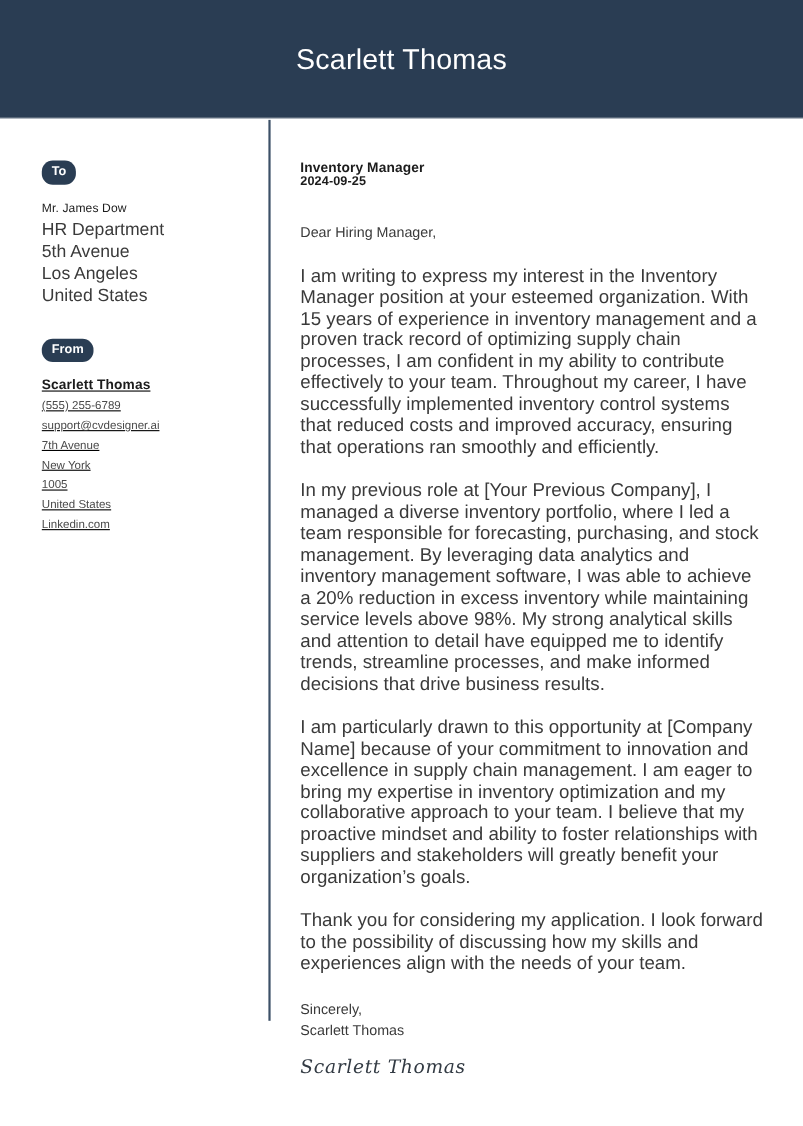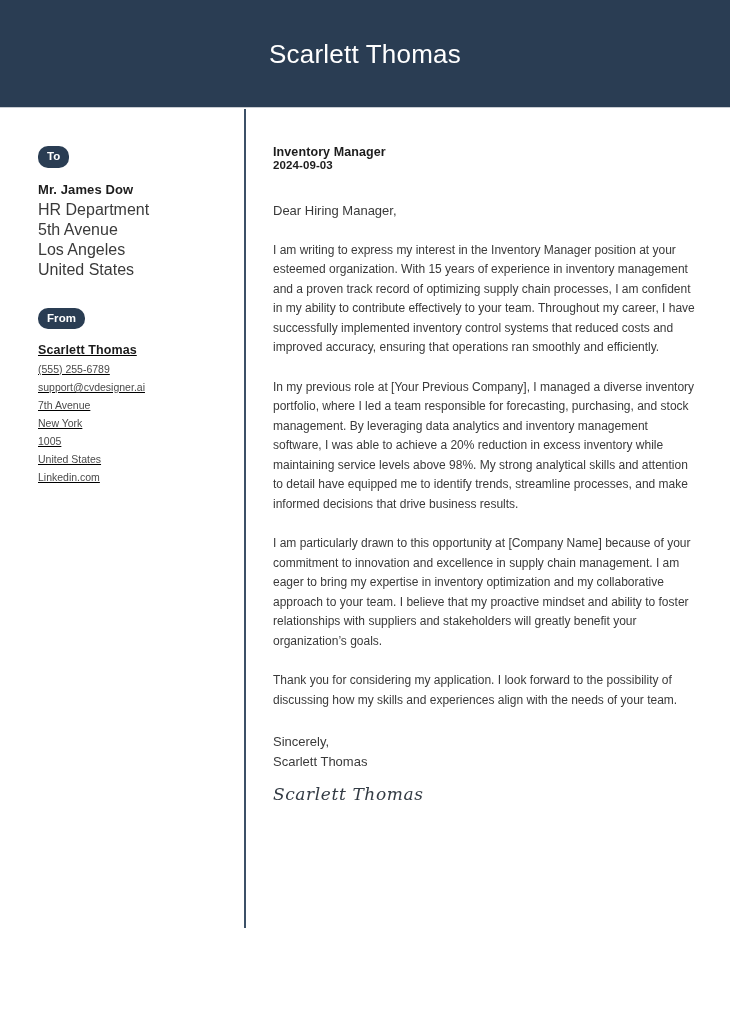--- a/index.html
+++ b/index.html
@@ -74,22 +74,22 @@
     border-radius: 10px;
     padding: 5px 9px 5px 9px;
     line-height: 1;
     letter-spacing: 0.1px;
   }
 
   .addr-block {
     margin-top: 12px;
   }
   .addr-block.to .addr-name {
-    font-size: 13px;
-    font-weight: 700;
+    font-size: 11px;
+    font-weight: 400;
     color: #1c1c1c;
     line-height: 20px;
     letter-spacing: 0.1px;
   }
   .addr-block.to .addr-line {
     font-size: 16px;
     font-weight: 400;
     color: #3a3a3a;
     line-height: 20px;
   }
@@ -143,21 +143,21 @@
 
   .salutation {
     margin-top: 30px;
     font-size: 13px;
     color: #3a3a3a;
     line-height: 19.5px;
   }
 
   .para {
     margin-top: 20px;
-    font-size: 12px;
+    font-size: 17px;
     color: #3a3a3a;
     line-height: 19.5px;
     text-align: left;
   }
 
   .closing {
     margin-top: 22px;
     font-size: 13px;
     color: #3a3a3a;
     line-height: 19.5px;
@@ -213,21 +213,21 @@
         <div class="addr-line">Linkedin.com</div>
       </div>
     </div>
 
   </div>
 
   <div class="letter">
 
     <div class="letter-head">
       <div class="job-title">Inventory Manager</div>
-      <div class="letter-date">2024-09-03</div>
+      <div class="letter-date">2024-09-25</div>
     </div>
 
     <div class="salutation">Dear Hiring Manager,</div>
 
     <p class="para">I am writing to express my interest in the Inventory Manager position at your esteemed organization. With 15 years of experience in inventory management and a proven track record of optimizing supply chain processes, I am confident in my ability to contribute effectively to your team. Throughout my career, I have successfully implemented inventory control systems that reduced costs and improved accuracy, ensuring that operations ran smoothly and efficiently.</p>
     <p class="para">In my previous role at [Your Previous Company], I managed a diverse inventory portfolio, where I led a team responsible for forecasting, purchasing, and stock management. By leveraging data analytics and inventory management software, I was able to achieve a 20% reduction in excess inventory while maintaining service levels above 98%. My strong analytical skills and attention to detail have equipped me to identify trends, streamline processes, and make informed decisions that drive business results.</p>
     <p class="para">I am particularly drawn to this opportunity at [Company Name] because of your commitment to innovation and excellence in supply chain management. I am eager to bring my expertise in inventory optimization and my collaborative approach to your team. I believe that my proactive mindset and ability to foster relationships with suppliers and stakeholders will greatly benefit your organization’s goals.</p>
     <p class="para">Thank you for considering my application. I look forward to the possibility of discussing how my skills and experiences align with the needs of your team.</p>
 
     <div class="closing">

